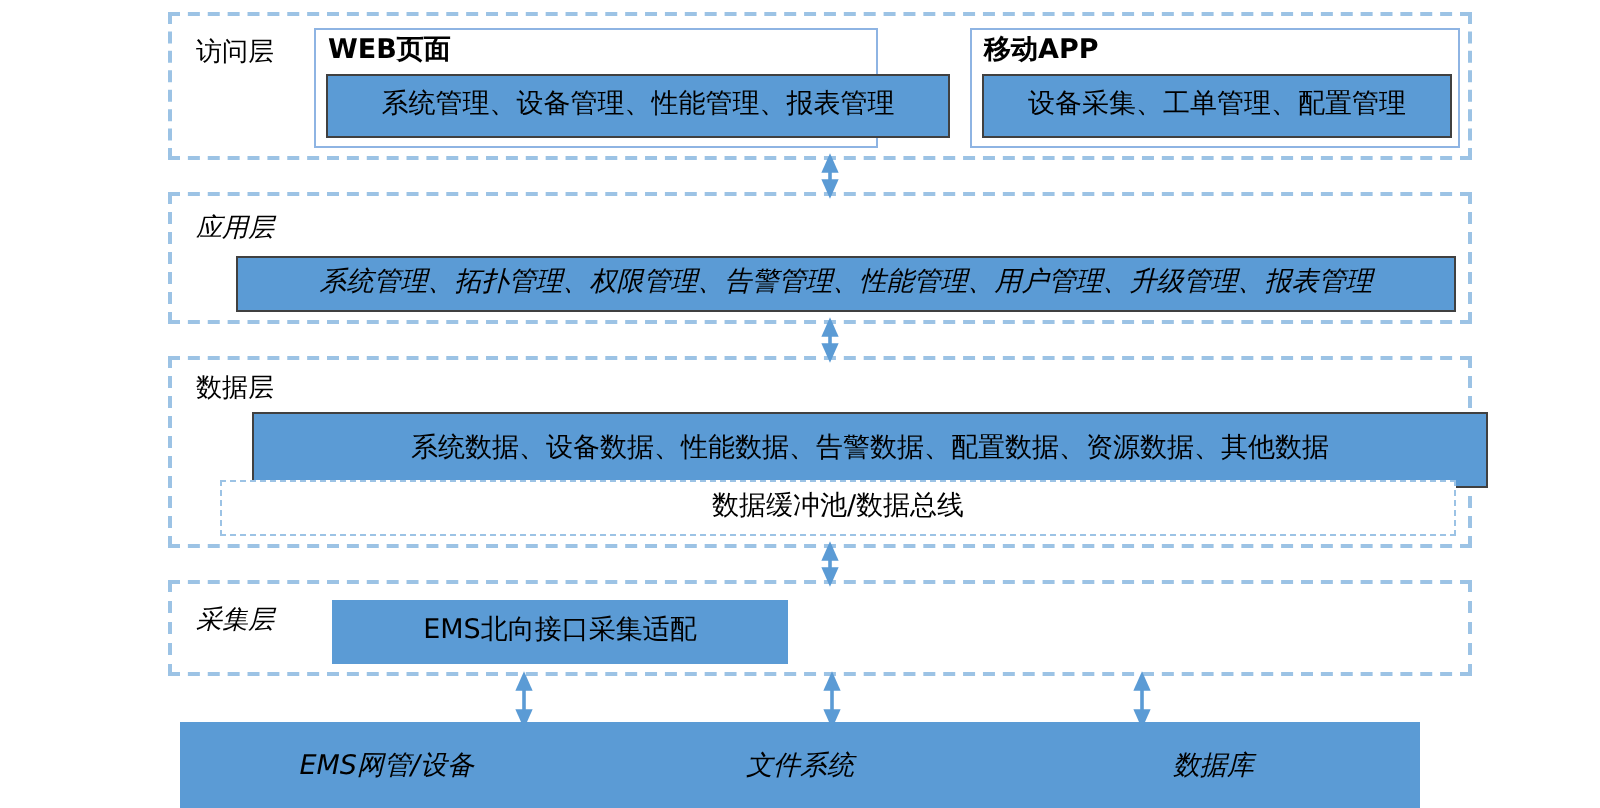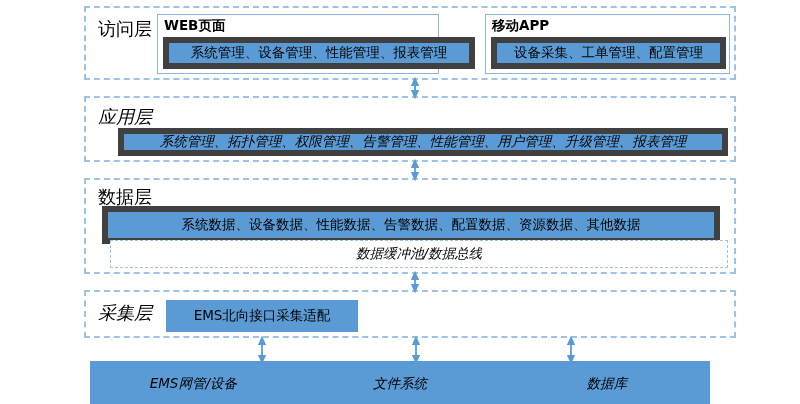--- a/index.html
+++ b/index.html
@@ -24,21 +24,21 @@
 
   
   .layer {
     position: absolute;
     border: 2px dashed #9cc3e5;
     box-sizing: border-box;
     background: #ffffff;
   }
   .layer-label {
     position: absolute;
-    font-size: 18px;
+    font-size: 13px;
     color: #000000;
     white-space: nowrap;
     line-height: 1;
   }
 
   
   .card {
     position: absolute;
     box-sizing: border-box;
     border: 1.5px solid #8eb4e3;
@@ -62,37 +62,36 @@
     background: #5b9bd5;
     display: flex;
     align-items: center;
     justify-content: center;
     color: #000000;
     font-size: 13.5px;
     white-space: nowrap;
     line-height: 1;
   }
   .bluebar.outlined {
-    border: 6px solid #404040;
+    border: 1px solid #404040;
   }
 
   
   .dashbox {
     position: absolute;
     box-sizing: border-box;
     border: 1.5px dashed #9cc3e5;
     background: #ffffff;
     display: flex;
     align-items: center;
     justify-content: center;
     color: #000000;
     font-size: 13.5px;
     white-space: nowrap;
     line-height: 1;
-    font-style: italic;
   }
 
   
   .bottombar {
     position: absolute;
     box-sizing: border-box;
     background: #5b9bd5;
     display: flex;
   }
   .bottombar .seg {
@@ -133,27 +132,27 @@
     </div>
   </div>
 
   <div class="layer" style="left:84px; top:96px; width:652px; height:66px;font-style:italic;">
     <div class="layer-label" style="left:12px; top:10px;">应用层</div>
     <div class="bluebar outlined" style="left:32px; top:30px; width:610px; height:28px;">系统管理、拓扑管理、权限管理、告警管理、性能管理、用户管理、升级管理、报表管理</div>
   </div>
 
   <div class="layer" style="left:84px; top:178px; width:652px; height:96px;">
     <div class="layer-label" style="left:12px; top:8px;">数据层</div>
-    <div class="bluebar outlined" style="left:16px; top:26px; width:618px; height:38px;">系统数据、设备数据、性能数据、告警数据、配置数据、资源数据、其他数据</div>
+    <div class="bluebar outlined" style="left:40px; top:26px; width:618px; height:38px;">系统数据、设备数据、性能数据、告警数据、配置数据、资源数据、其他数据</div>
     <div class="dashbox" style="left:24px; top:60px; width:618px; height:28px;">数据缓冲池/数据总线</div>
   </div>
 
   <div class="layer" style="left:84px; top:290px; width:652px; height:48px;">
     <div class="layer-label" style="left:12px; top:12px;font-style:italic;">采集层</div>
-    <div class="bluebar" style="left:80px; top:8px; width:192px; height:32px;">EMS北向接口采集适配</div>
+    <div class="bluebar" style="left:80px; top:8px; width:228px; height:32px;">EMS北向接口采集适配</div>
   </div>
 
   <div class="bottombar" style="left:90px; top:361px; width:620px; height:46px;font-style:italic;">
     <div class="seg">EMS网管/设备</div>
     <div class="seg">文件系统</div>
     <div class="seg">数据库</div>
   </div>
 
   <svg id="arrows" viewBox="0 0 800 404" width="800" height="404">
     <defs>

